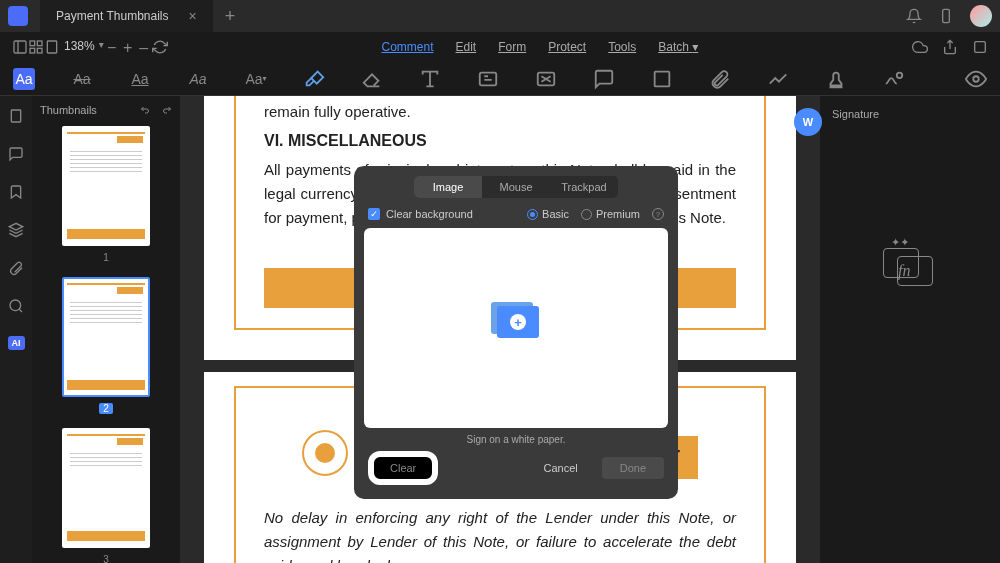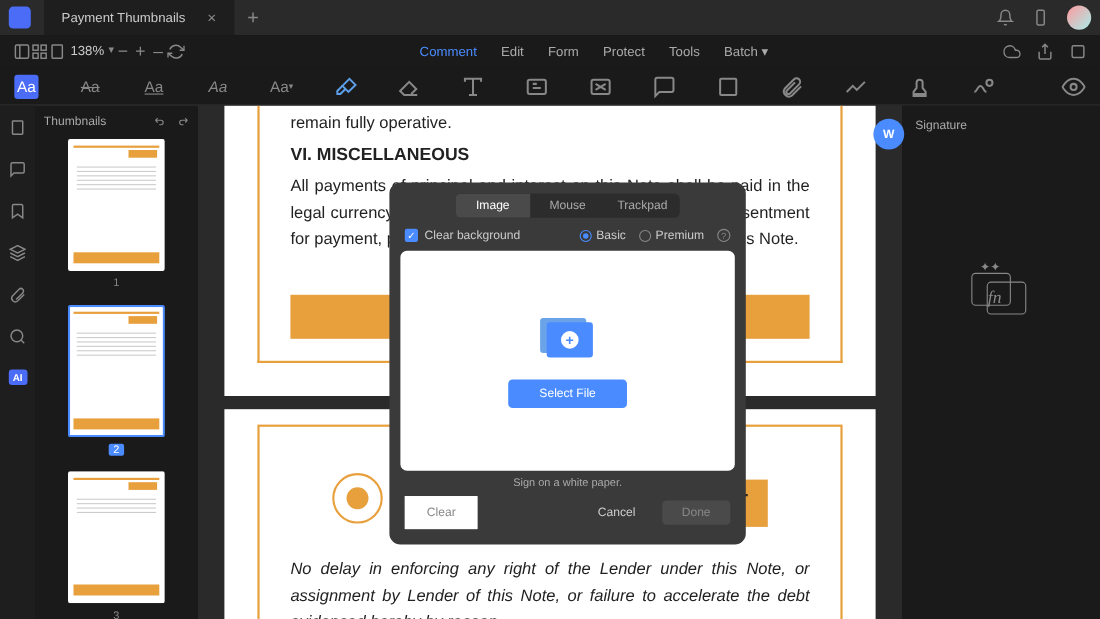--- a/index.html
+++ b/index.html
@@ -13,21 +13,21 @@
     .title-bar-right { margin-left: auto; display: flex; align-items: center; gap: 16px; }
     .title-bar-icon { width: 16px; height: 16px; color: #888; }
     .avatar { width: 22px; height: 22px; border-radius: 50%; background: linear-gradient(135deg, #ff9a9e, #a8edea); }
     
     .toolbar { height: 30px; display: flex; align-items: center; padding: 0 12px; background: #1a1a1a; }
     .toolbar-left { display: flex; gap: 0; }
     .toolbar-icon { width: 16px; height: 16px; color: #888; cursor: pointer; }
     .zoom { font-size: 12px; color: #ccc; margin: 0 4px; }
     .zoom-chevron { color: #888; font-size: 10px; }
     .toolbar-center { margin: 0 auto; display: flex; gap: 22px; font-size: 12px; }
-    .toolbar-tab { color: #aaa; cursor: pointer; }
+    .toolbar-tab { color: #aaa; cursor: pointer; text-decoration: underline; }
     .toolbar-tab.active { color: #4a8cff; }
     .toolbar-right { display: flex; gap: 14px; }
     
     .ribbon { height: 34px; background: #1a1a1a; display: flex; align-items: center; justify-content: center; border-bottom: 1px solid #333; }
     .ribbon-tools { display: flex; gap: 36px; align-items: center; }
     .ribbon-icon { width: 22px; height: 22px; display: flex; align-items: center; justify-content: center; color: #888; cursor: pointer; font-size: 14px; }
     .ribbon-icon.highlight { background: #4a6cf7; color: #fff; border-radius: 3px; }
     .ribbon-eye { margin-left: 24px; }
     
     .main { display: flex; height: calc(100% - 96px); }
@@ -87,21 +87,21 @@
     .radio.checked::after { content: ''; width: 5px; height: 5px; background: #4a8cff; border-radius: 50%; }
     .info-icon { width: 12px; height: 12px; border: 1px solid #888; border-radius: 50%; font-size: 8px; display: flex; align-items: center; justify-content: center; color: #888; }
     .modal-body { background: #fff; margin: 0 10px; border-radius: 6px; height: 200px; display: flex; flex-direction: column; align-items: center; justify-content: center; }
     .folder-icon { width: 50px; height: 42px; position: relative; margin-bottom: 18px; }
     .folder-back { width: 42px; height: 32px; background: #6ba3e8; border-radius: 3px; position: absolute; top: 4px; left: 0; }
     .folder-front { width: 42px; height: 32px; background: #4a8cff; border-radius: 3px; position: absolute; top: 8px; left: 6px; display: flex; align-items: center; justify-content: center; }
     .folder-plus { width: 16px; height: 16px; background: #fff; border-radius: 50%; color: #4a8cff; display: flex; align-items: center; justify-content: center; font-weight: bold; font-size: 13px; }
     .select-btn { background: #4a8cff; color: #fff; font-size: 11px; padding: 7px 28px; border-radius: 4px; cursor: pointer; border: none; }
     .modal-hint { text-align: center; font-size: 10px; color: #aaa; margin: 6px 0; }
     .modal-actions { display: flex; justify-content: flex-end; gap: 8px; padding: 0 14px; align-items: center; }
-    .modal-clear { background: #ffffff; color: #888; font-size: 11px; padding: 5px 16px; border-radius: 0; cursor: pointer; margin-right: auto; border: 4px solid #ffffff; }
+    .modal-clear { background: #000000; color: #888; font-size: 11px; padding: 5px 16px; border-radius: 12px; cursor: pointer; margin-right: auto; border: 6px solid #ffffff; }
     .modal-cancel { color: #ccc; font-size: 11px; padding: 5px 16px; cursor: pointer; background: none; border: none; }
     .modal-done { background: #4a4a4a; color: #888; font-size: 11px; padding: 5px 18px; border-radius: 4px; cursor: pointer; border: none; }
     
     svg { display: block; }
   </style>
 </head>
 <body>
 
 <div class="title-bar">
   <div class="app-icon"></div>
@@ -365,21 +365,20 @@
       <div class="info-icon">?</div>
     </div>
   </div>
   <div class="modal-body">
     <div class="folder-icon">
       <div class="folder-back"></div>
       <div class="folder-front">
           <div class="folder-plus">+</div>
         </div>
     </div>
-    <button class="select-btn">Select File</button>
   </div>
   <div class="modal-hint">Sign on a white paper.</div>
   <div class="modal-actions">
     <button class="modal-clear">Clear</button>
     <button class="modal-cancel">Cancel</button>
     <button class="modal-done">Done</button>
   </div>
 </div>
 
 </body></html>

